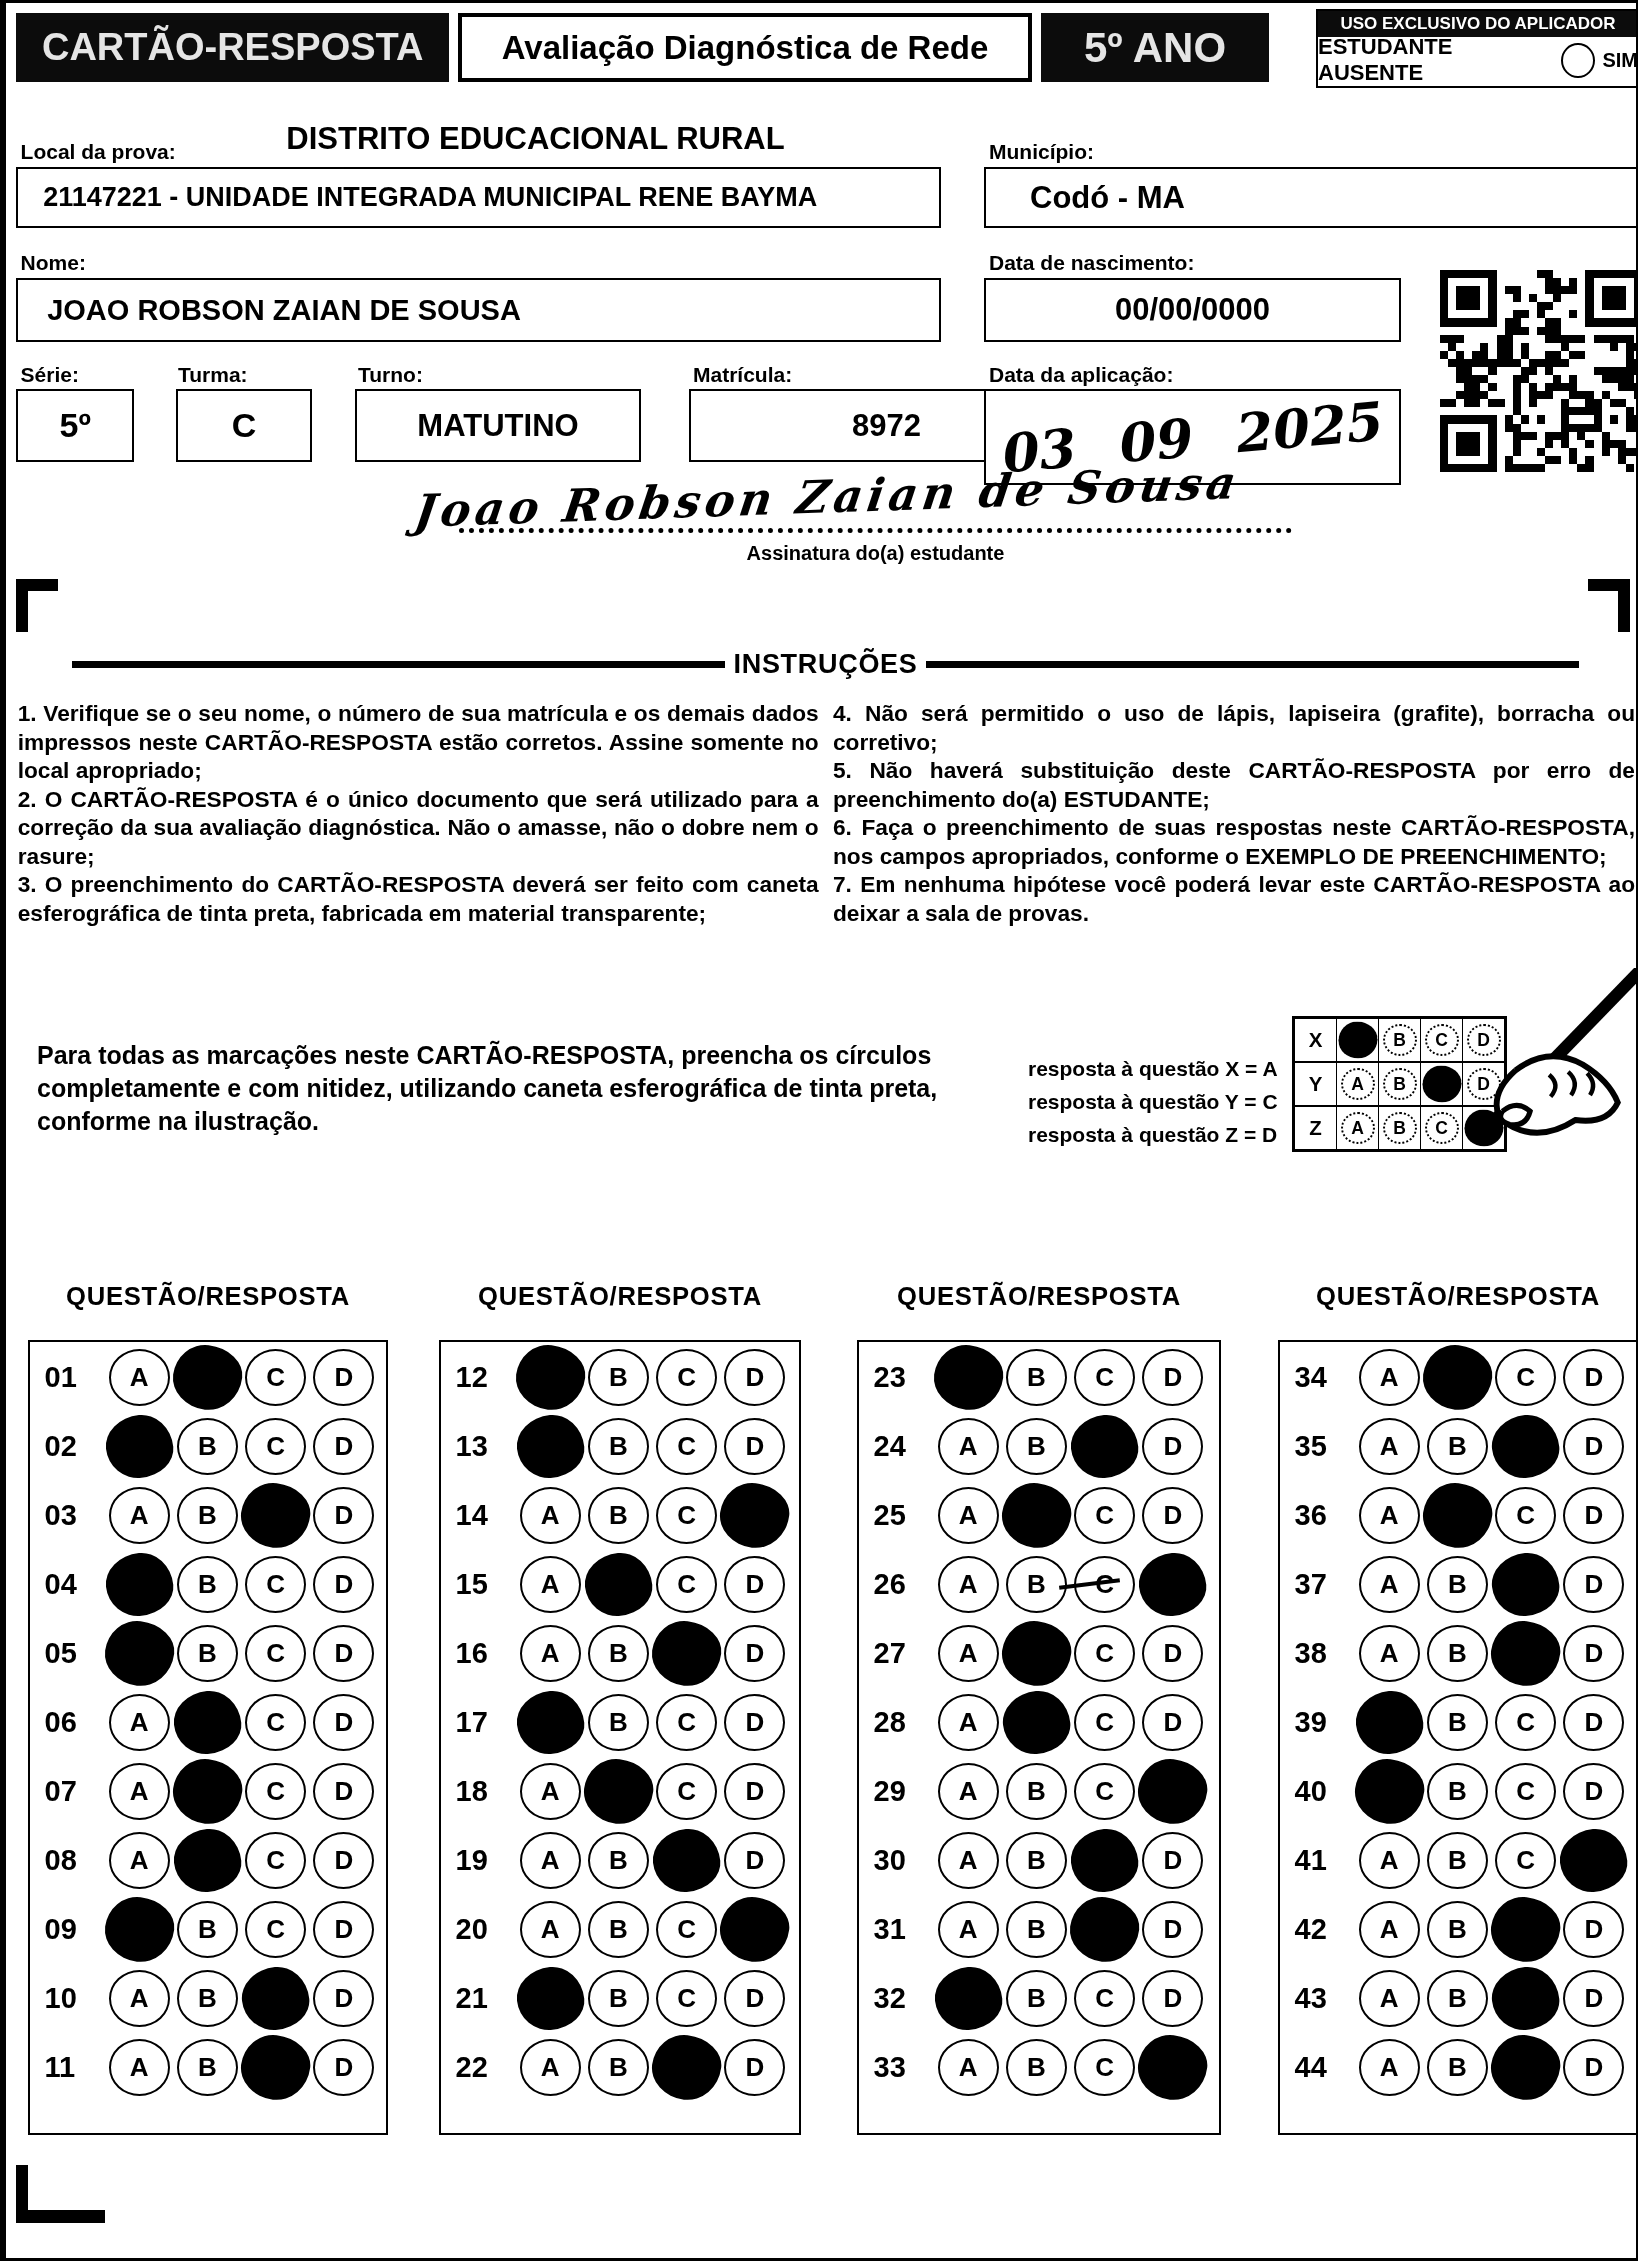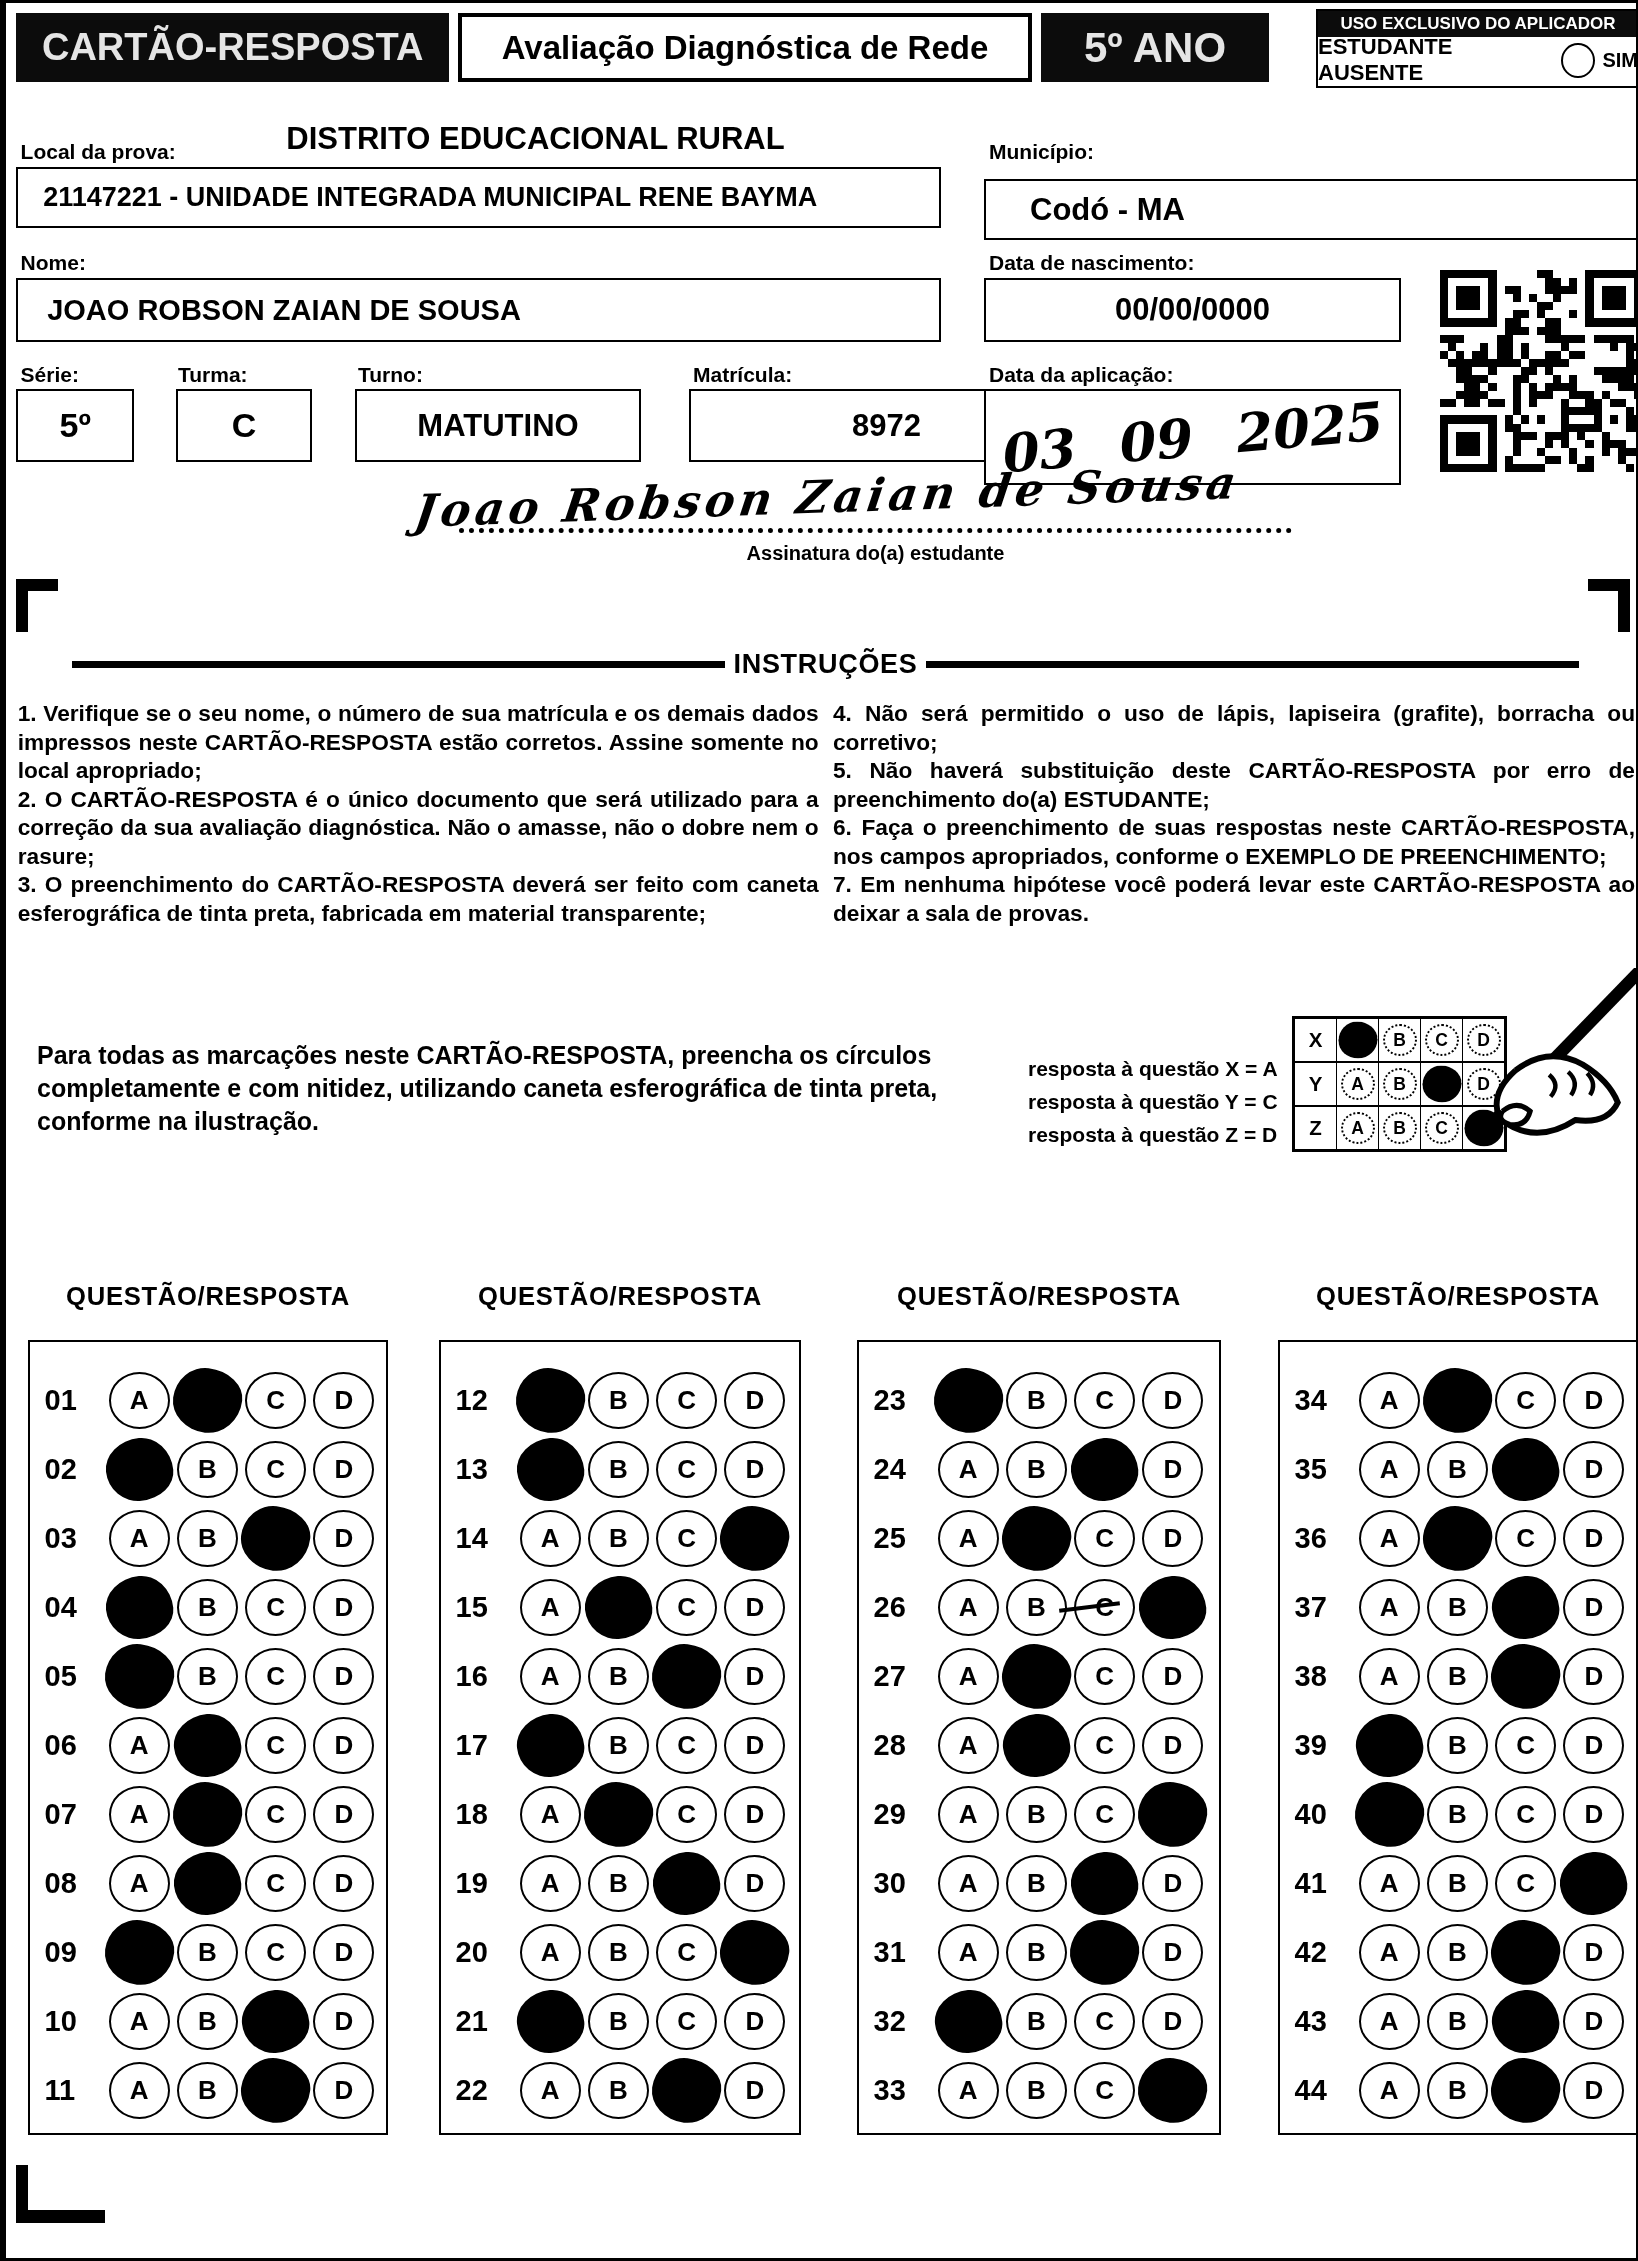--- a/index.html
+++ b/index.html
@@ -15,21 +15,21 @@
   .legend p{margin:0 0 8.8px 0;font-size:21px;font-weight:bold;}
   
   .arow{display:flex;align-items:center;height:69px;padding-left:14.6px;}
   .qnum{width:64px;font-size:29px;font-weight:bold;flex:none;}
   .bubble{position:relative;box-sizing:border-box;flex:none;width:61px;height:57px;border:2.9px solid #000;border-radius:50%;
           display:flex;align-items:center;justify-content:center;font-size:26px;font-weight:bold;background:#fff;margin-right:7.3px;}
   .bubble.filled{background:#000;border-color:#000;color:transparent;
           border-radius:46% 54% 48% 52% / 52% 44% 56% 48%;transform:rotate(7deg) scale(1.13);}
   .arow:nth-child(even) .bubble.filled{transform:rotate(-6deg) scale(1.1);border-radius:54% 46% 52% 48% / 48% 56% 44% 52%;}
   .bubble.stray::after{content:"";position:absolute;left:-17.5px;top:46%;width:61px;height:3.7px;background:#000;transform:rotate(-7deg);}
-  .acol-box{position:absolute;top:1337px;height:795px;border:2.9px solid #000;padding-top:24px;box-sizing:border-box;background:#fff;}
+  .acol-box{position:absolute;top:1337px;height:795px;border:2.9px solid #000;padding-top:1px;box-sizing:border-box;background:#fff;}
   .acol-hdr{position:absolute;top:1279px;font-size:25.6px;font-weight:bold;text-align:center;letter-spacing:0.7px;}
   
   .exwrap{border:3.7px solid #000;display:inline-block;background:#fff;}
   .exrow{display:flex;border-bottom:2.9px solid #000;}
   .exrow:last-child{border-bottom:none;}
   .excell{width:41px;height:42px;border-right:1.5px solid #000;display:flex;align-items:center;justify-content:center;background:#fff;}
   .excell:last-child{border-right:none;}
   .exlabel{font-size:20.5px;font-weight:bold;}
   .exbubble{width:34px;height:32px;border:2.2px dotted #000;border-radius:50%;display:flex;align-items:center;justify-content:center;
             font-size:17.5px;font-weight:bold;box-sizing:border-box;}
@@ -53,21 +53,21 @@
       <span style="width:31px;height:31px;border:2.9px solid #000;border-radius:50%;display:inline-block;"></span>
       <span style="font-size:20px;font-weight:bold;">SIM</span>
     </div>
   </div>
 
   <div class="abs lbl" style="left:14.6px;top:137px;">Local da prova:</div>
   <div class="abs" style="left:219px;top:118px;width:621px;text-align:center;font-size:31px;font-weight:bold;">DISTRITO EDUCACIONAL RURAL</div>
   <div class="abs fieldbox" style="left:10.2px;top:164px;width:925px;height:61px;padding-left:25px;font-size:27px;">21147221 - UNIDADE INTEGRADA MUNICIPAL RENE BAYMA</div>
 
   <div class="abs lbl" style="left:983px;top:137px;">Município:</div>
-  <div class="abs fieldbox" style="left:978px;top:164px;width:655px;height:61px;padding-left:44px;font-size:31px;margin-top:12px;">Codó - MA</div>
+  <div class="abs fieldbox" style="left:978px;top:164px;width:655px;height:61px;padding-left:44px;font-size:31px;">Codó - MA</div>
 
   <div class="abs lbl" style="left:14.6px;top:248px;">Nome:</div>
   <div class="abs fieldbox" style="left:10.2px;top:275px;width:925px;height:64px;padding-left:29px;font-size:29px;">JOAO ROBSON ZAIAN DE SOUSA</div>
 
   <div class="abs lbl" style="left:983px;top:248px;">Data de nascimento:</div>
   <div class="abs fieldbox" style="left:978px;top:275px;width:417px;height:64px;justify-content:center;font-size:31px;">00/00/0000</div>
 
   <svg class="abs" style="left:1434px;top:254px;" width="202" height="228" viewBox="0 0 25 25" shape-rendering="crispEdges">
       <rect x="0" y="0" width="1" height="1" fill="#000"></rect>
       <rect x="1" y="0" width="1" height="1" fill="#000"></rect>

